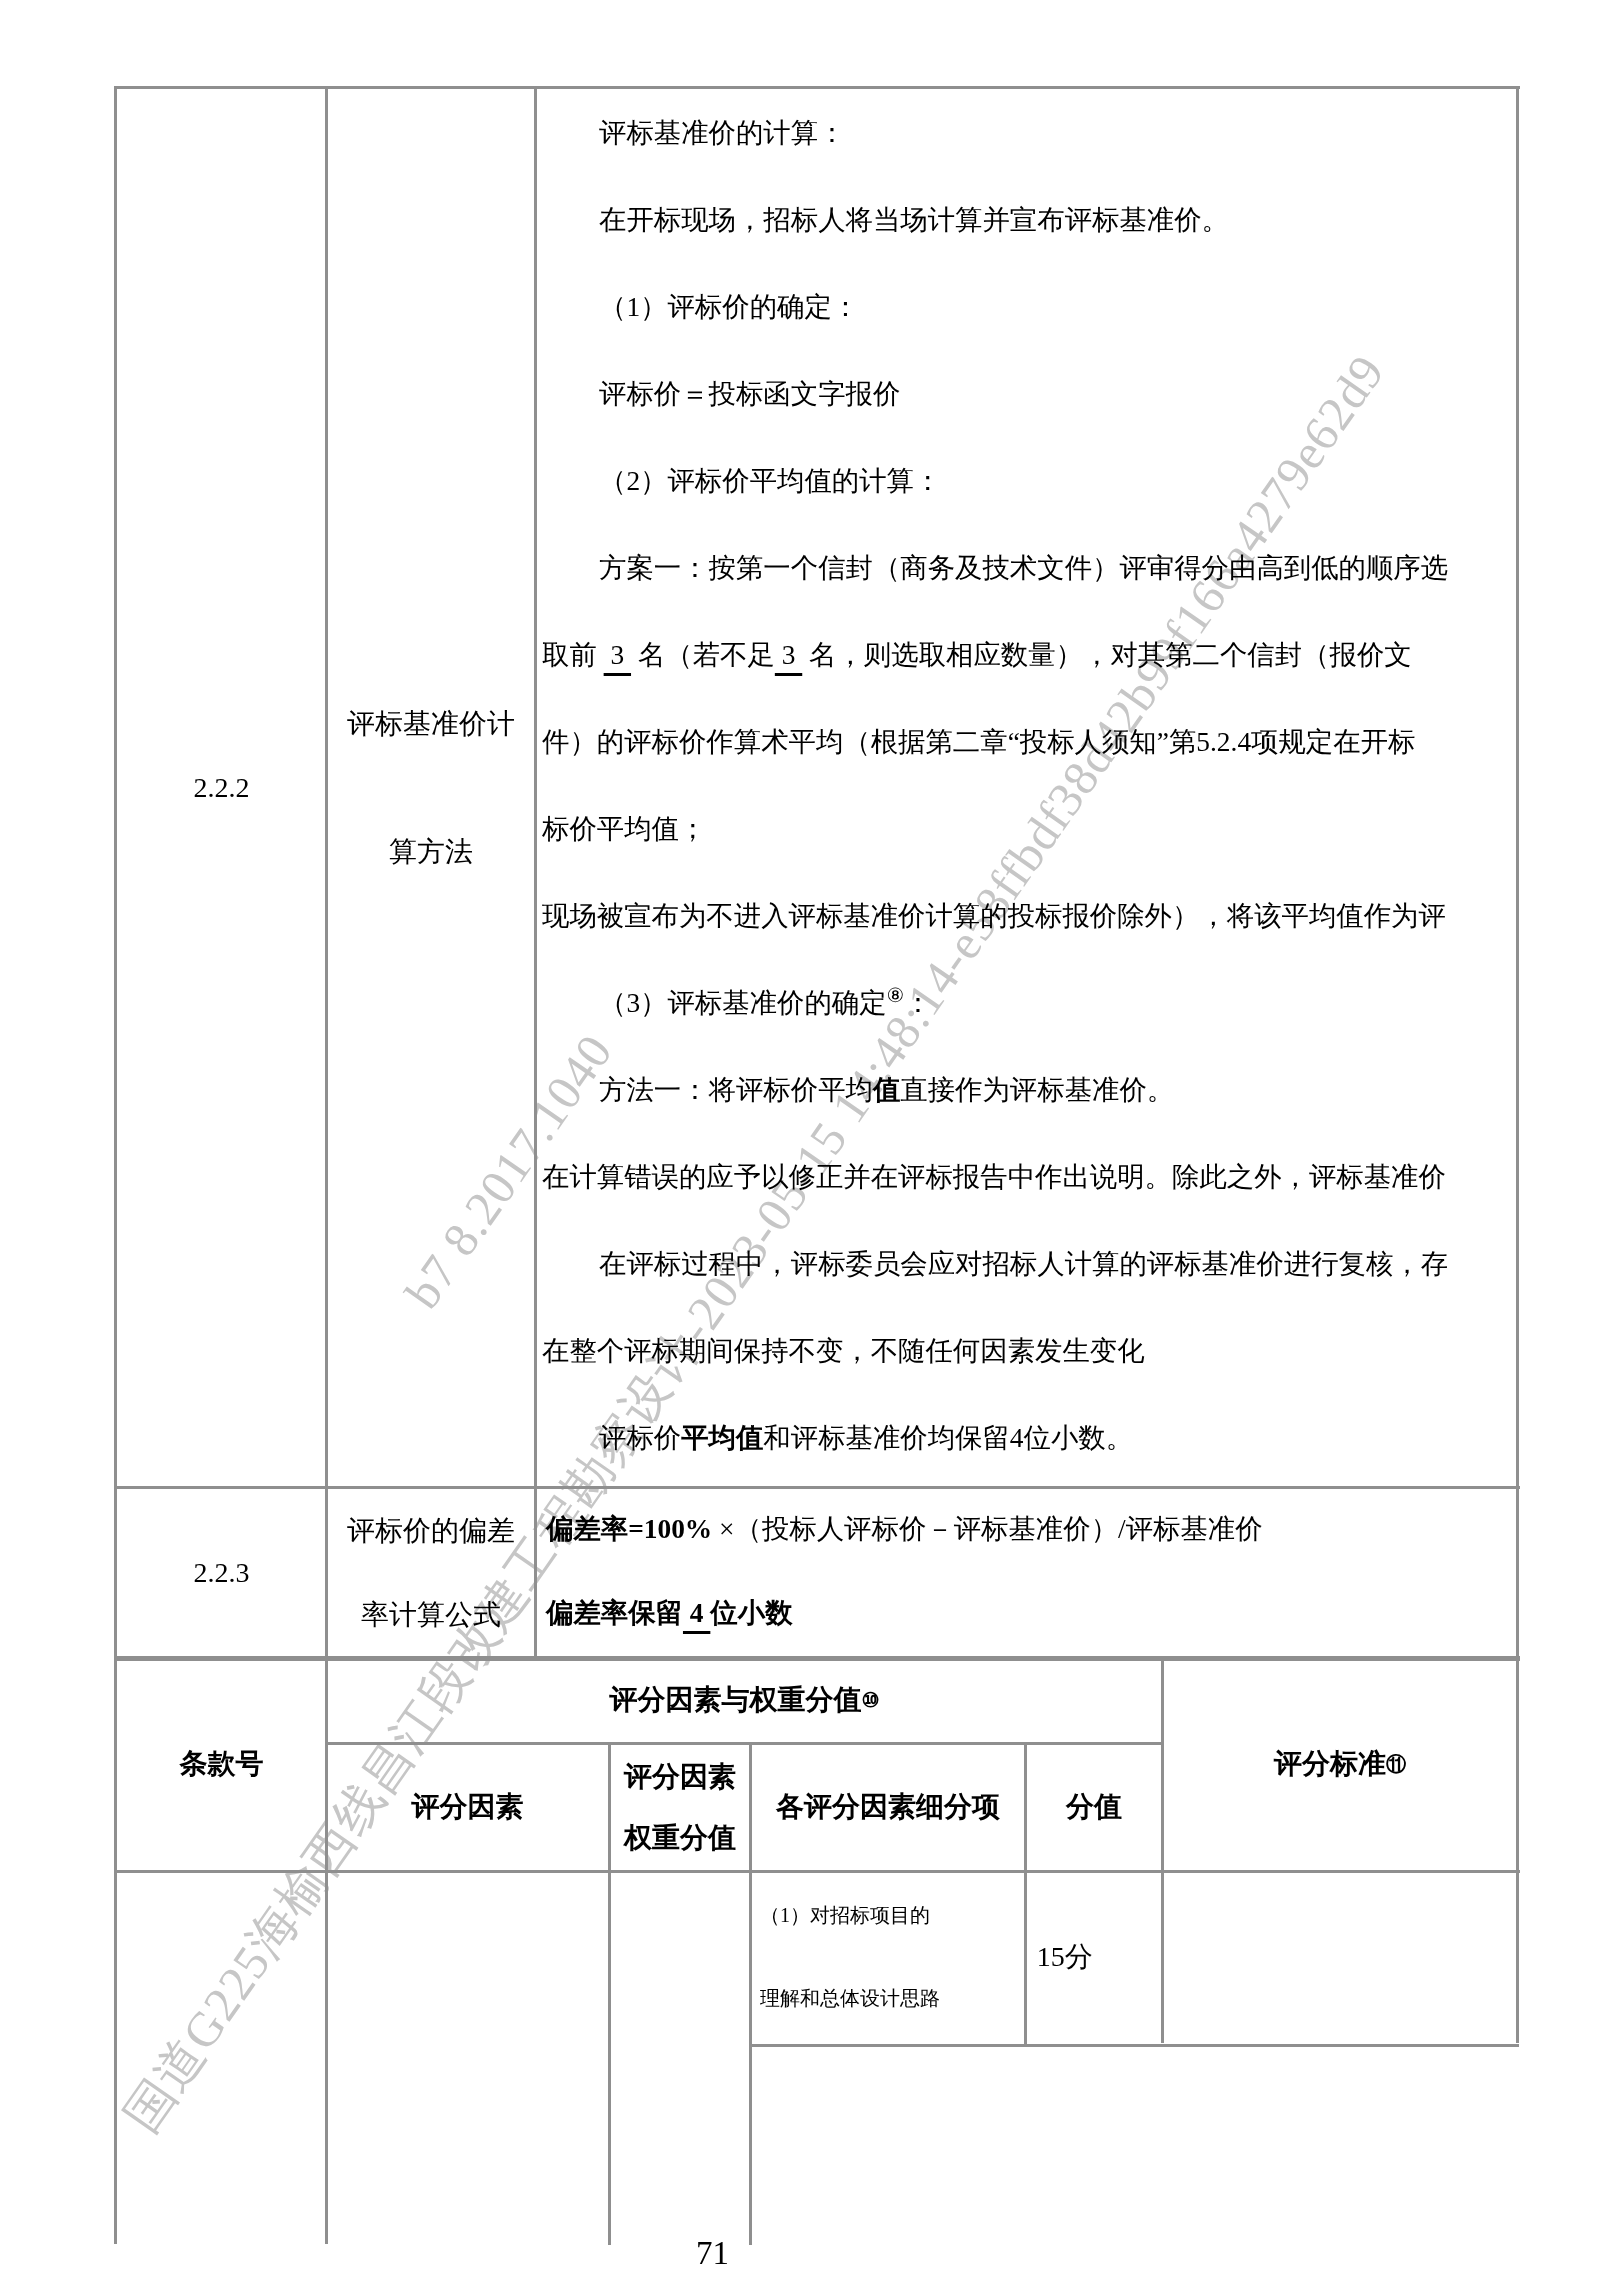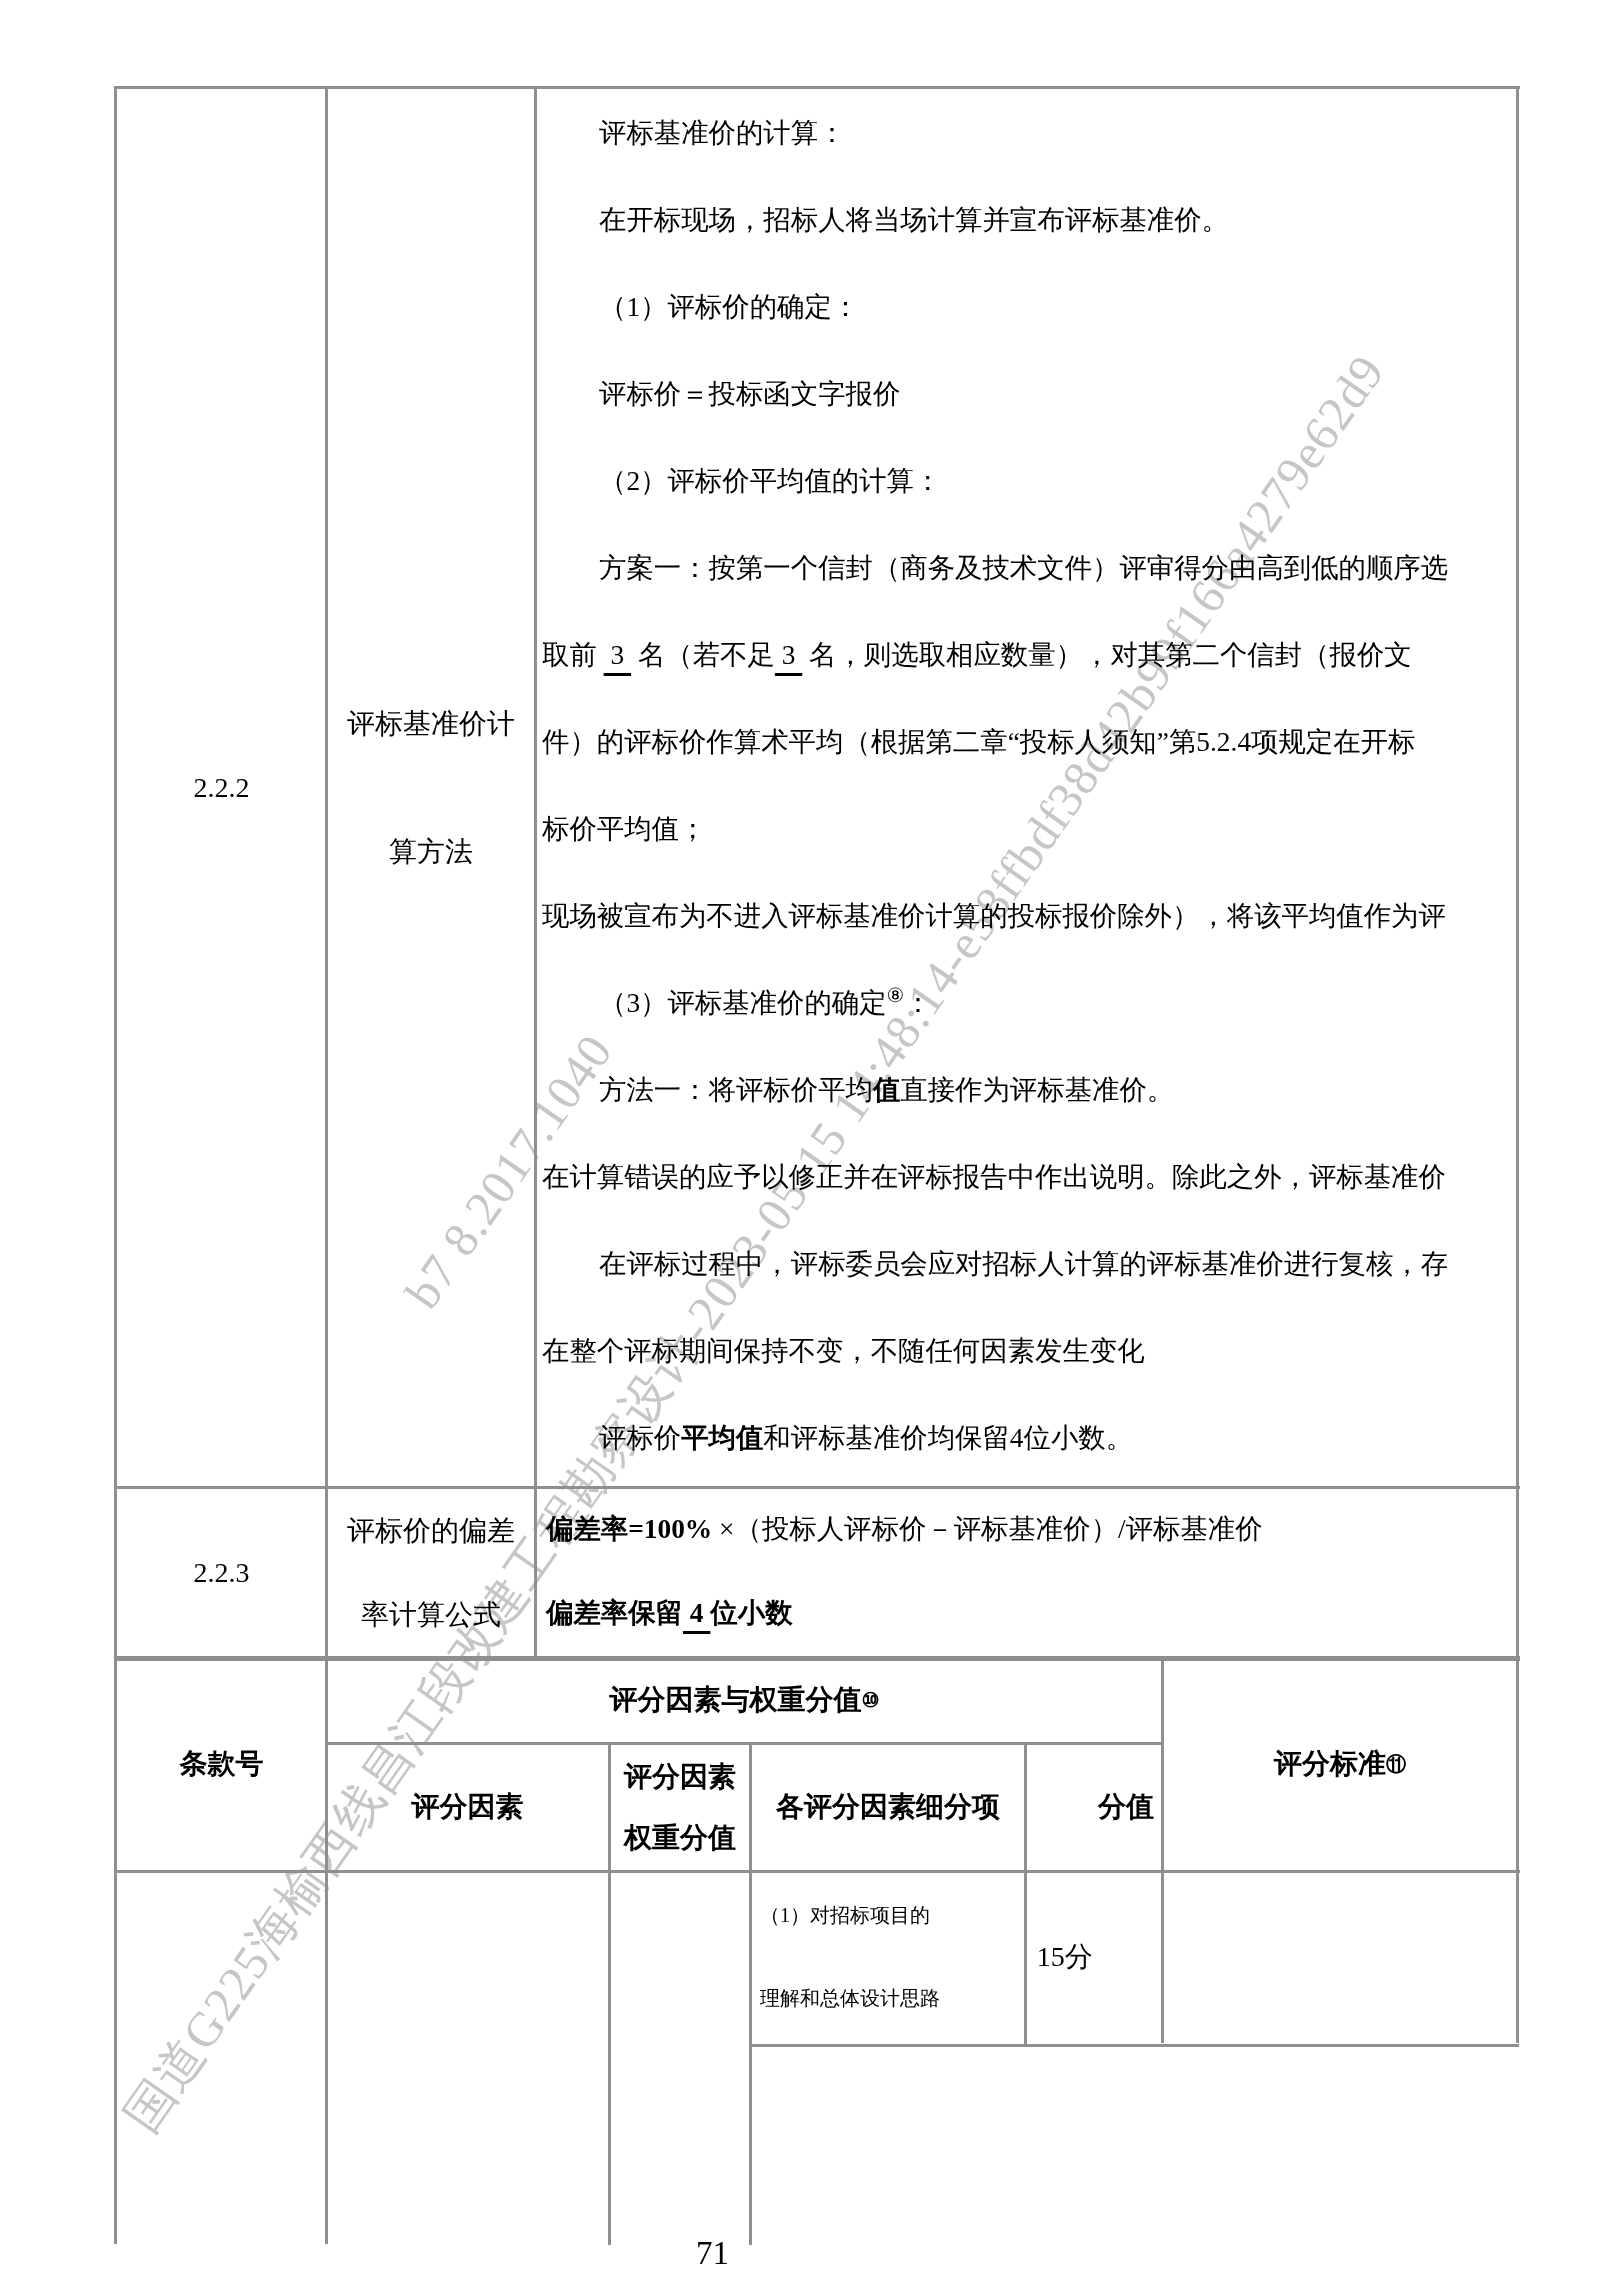--- a/index.html
+++ b/index.html
@@ -106,21 +106,21 @@
   <div class="cell bold" style="left:328px;top:1745px;width:279px;height:123px;">
     <span>评分因素</span>
   </div>
   <div class="cell bold col" style="left:611px;top:1745px;width:138px;height:123px;">
     <div class="ln2">评分因素</div>
     <div class="ln2">权重分值</div>
   </div>
   <div class="cell bold" style="left:752px;top:1745px;width:272px;height:123px;">
     <span>各评分因素细分项</span>
   </div>
-  <div class="cell bold" style="left:1027px;top:1745px;width:134px;height:123px;margin-left:32px;">
+  <div class="cell bold" style="left:1027px;top:1745px;width:134px;height:123px;">
     <span>分值</span>
   </div>
 
   <div class="lines lh85" style="left:760px;top:1874px;width:260px;font-size:20px;">
     <div class="tline">（1）对招标项目的</div>
     <div class="tline">理解和总体设计思路</div>
   </div>
   <div class="cell" style="left:1027px;top:1873px;width:134px;height:168px;justify-content:flex-start;padding-left:9.8px;box-sizing:border-box;">
     <span>15分</span>
   </div>

